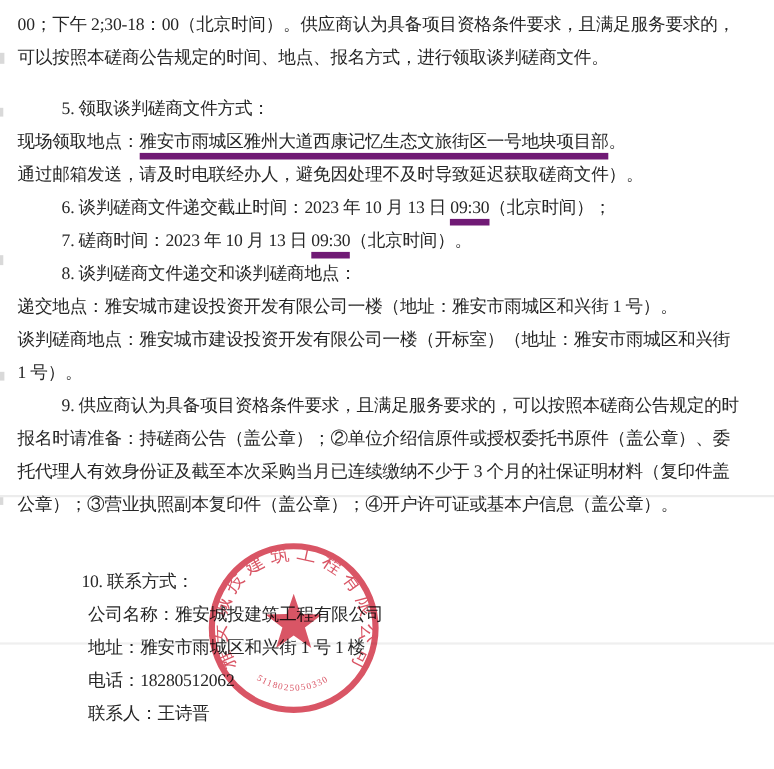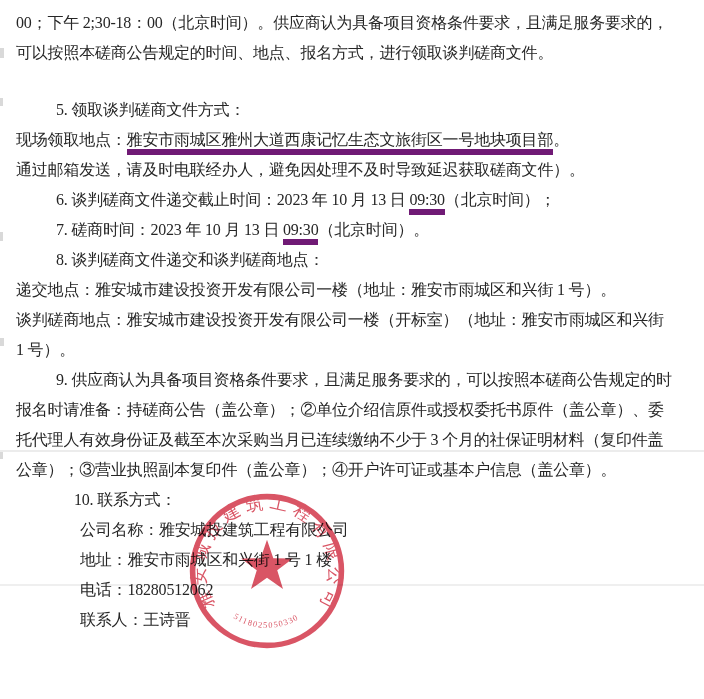--- a/index.html
+++ b/index.html
@@ -19,21 +19,21 @@
     border-radius:32px;
   }
   .doc-body { position:relative; z-index:1; }
   .line {
     font-size:16px;
     line-height:30px;
     letter-spacing:-0.2px;
     white-space:nowrap;
   }
   .line.item    { padding-left:40px; }
-  .line.item10  { padding-left:58px; }
+  .line.item10  { padding-left:58px;margin-top:40px; }
   .line.contact { padding-left:64px; }
   .u { border-bottom:6px solid #701a75; padding-bottom:1px; }
   
   .seal {
     position:absolute;
     left:187px; top:491px;
     width:160px; height:160px;
     z-index:2;
     mix-blend-mode:multiply;
     opacity:0.88;
@@ -64,21 +64,21 @@
   <div class="artifact a-line2"></div>
   <div class="speck s1"></div>
   <div class="speck s2"></div>
   <div class="speck s3"></div>
   <div class="speck s4"></div>
   <div class="speck s5"></div>
 
   <div class="doc-body">
       <div class="line"><span>00；下午 2;30-18：00（北京时间）。供应商认为具备项目资格条件要求，且满足服务要求的，</span></div>
       <div class="line"><span>可以按照本磋商公告规定的时间、地点、报名方式，进行领取谈判磋商文件。</span></div>
-      <div class="line item" style="margin-top: 27px;"><span>5. 领取谈判磋商文件方式：</span></div>
+      <div class="line item" style="margin-top: 17px;"><span>5. 领取谈判磋商文件方式：</span></div>
       <div class="line"><span>现场领取地点：</span><span class="u">雅安市雨城区雅州大道西康记忆生态文旅街区一号地块项目部</span><span>。</span></div>
       <div class="line"><span>通过邮箱发送，请及时电联经办人，避免因处理不及时导致延迟获取磋商文件）。</span></div>
       <div class="line item"><span>6. 谈判磋商文件递交截止时间：2023 年 10 月 13 日 </span><span class="u">09:30</span><span>（北京时间）；</span></div>
       <div class="line item"><span>7. 磋商时间：2023 年 10 月 13 日 </span><span class="u">09:30</span><span>（北京时间）。</span></div>
       <div class="line item"><span>8. 谈判磋商文件递交和谈判磋商地点：</span></div>
       <div class="line"><span>递交地点：雅安城市建设投资开发有限公司一楼（地址：雅安市雨城区和兴街 1 号）。</span></div>
       <div class="line"><span>谈判磋商地点：雅安城市建设投资开发有限公司一楼（开标室）（地址：雅安市雨城区和兴街</span></div>
       <div class="line"><span>1 号）。</span></div>
       <div class="line item"><span>9. 供应商认为具备项目资格条件要求，且满足服务要求的，可以按照本磋商公告规定的时</span></div>
       <div class="line"><span>报名时请准备：持磋商公告（盖公章）；②单位介绍信原件或授权委托书原件（盖公章）、委</span></div>

